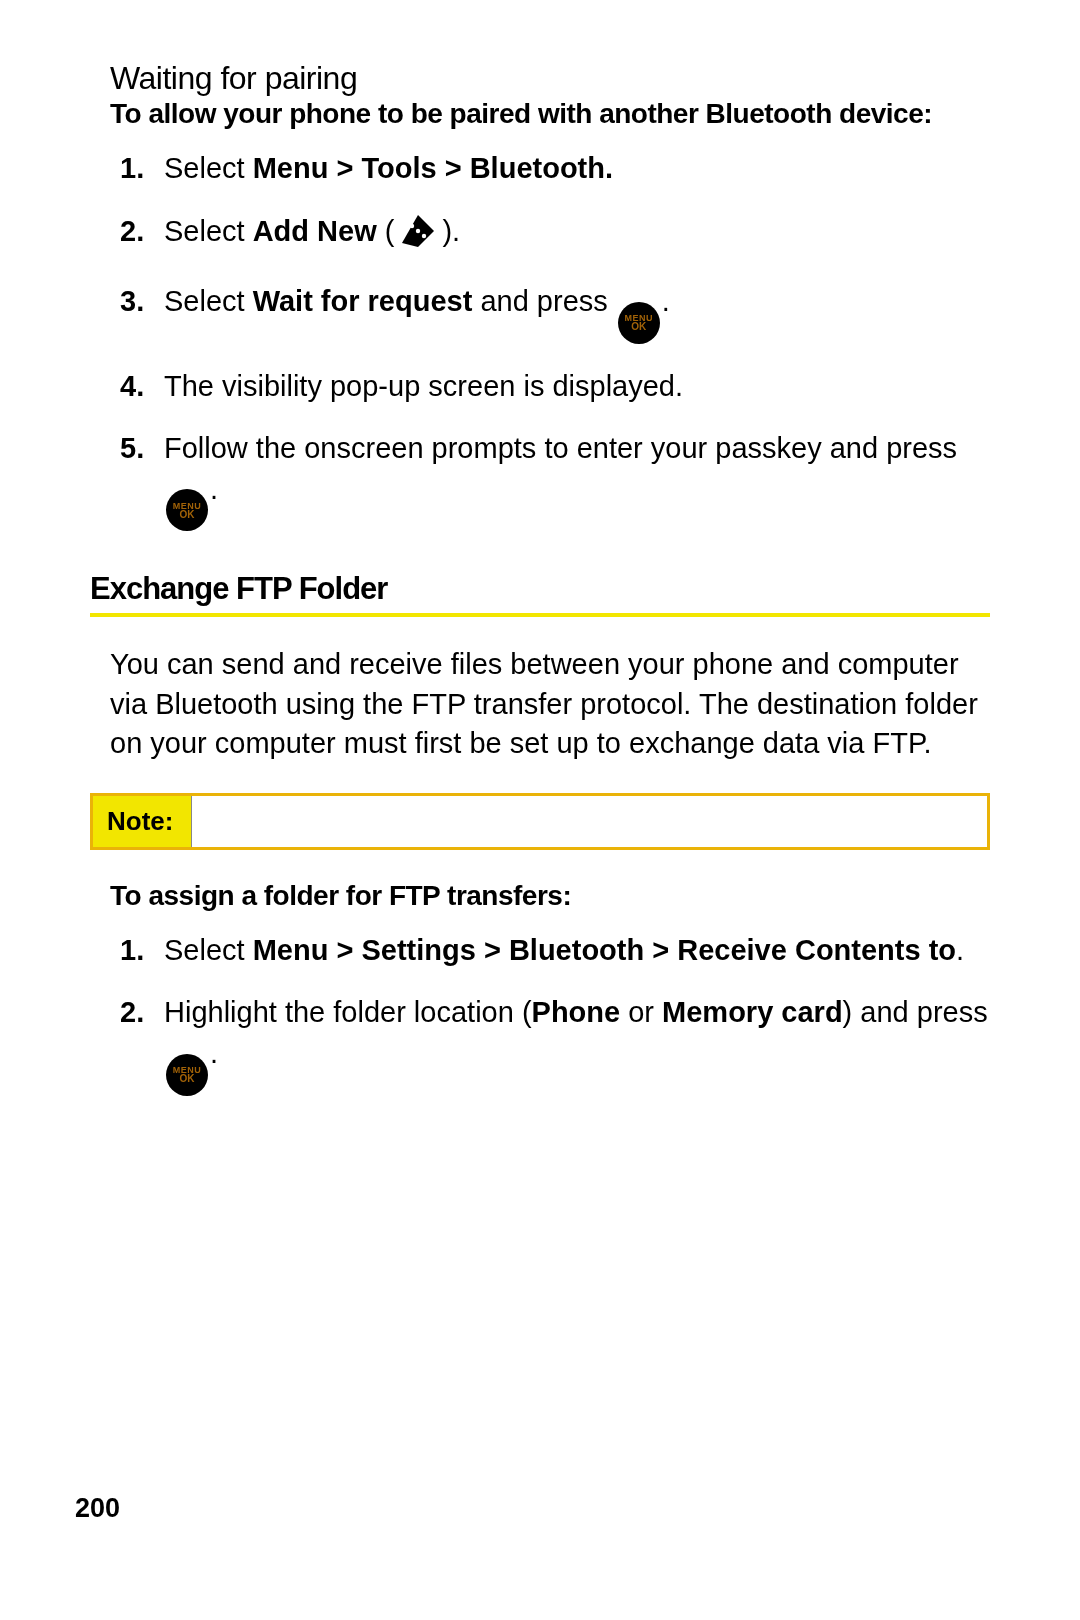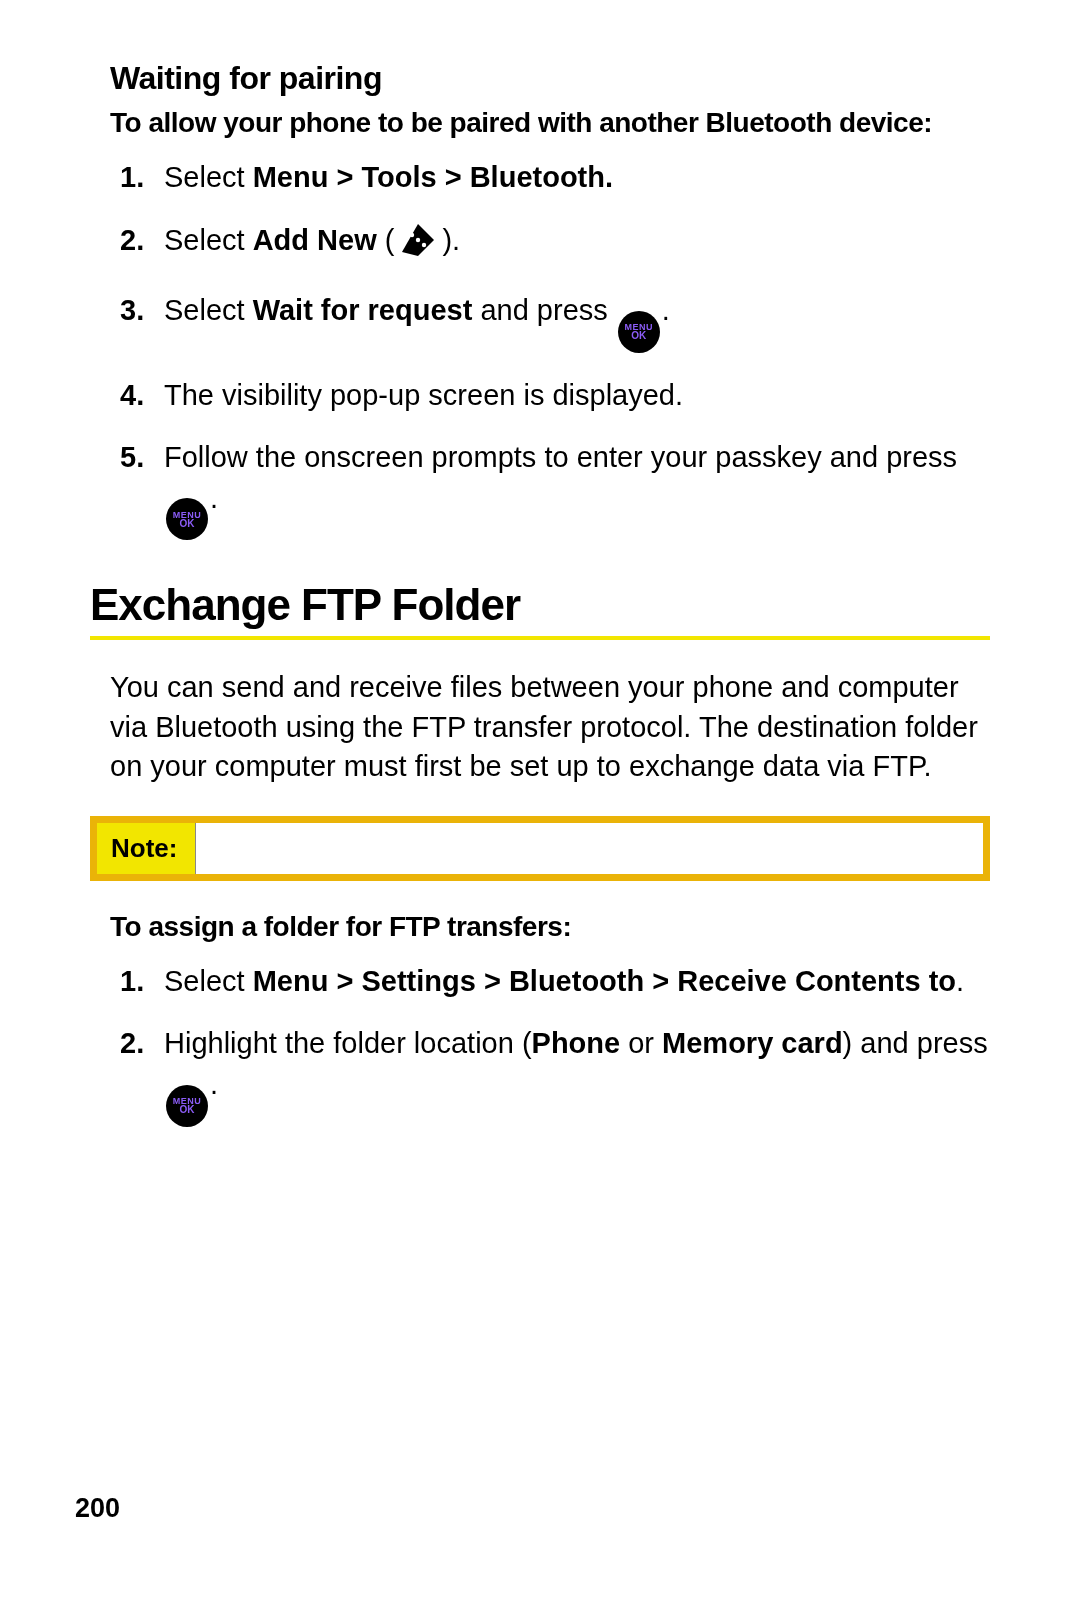--- a/index.html
+++ b/index.html
@@ -12,24 +12,24 @@
     color: #000;
   }
   .page {
     position: relative;
     width: 1080px;
     height: 1620px;
     box-sizing: border-box;
     padding: 60px 90px 0 90px;
   }
   .h3 {
-    font-weight: 700;
+    font-weight: 400;
     font-size: 32px;
     letter-spacing: -0.5px;
-    margin: 0 0 10px 20px;
+    margin: 0 0 1px 20px;
   }
   .para {
     font-size: 29px;
     line-height: 1.35;
     margin: 0 0 30px 20px;
   }
   .subhead {
     font-weight: 700;
     font-size: 28px;
     letter-spacing: -0.5px;
@@ -52,32 +52,32 @@
   ol.steps > li::before {
     content: counter(step) ".";
     font-weight: 700;
     position: absolute;
     left: 10px;
     top: 0;
   }
   .b { font-weight: 700; }
   .section-title {
     font-weight: 700;
-    font-size: 44px;
+    font-size: 31px;
     letter-spacing: -1px;
     margin: 10px 0 6px 0;
   }
   .rule {
     height: 4px;
     background: #f2e600;
     width: 100%;
     margin-bottom: 28px;
   }
   .note-box {
-    border: 7px solid #eab308;
+    border: 3px solid #eab308;
     display: flex;
     margin: 0 0 30px 0;
   }
   .note-label {
     background: #f2e600;
     font-weight: 700;
     font-size: 26px;
     padding: 10px 14px;
     border-right: 1px solid #888;
     min-width: 70px;
@@ -101,21 +101,21 @@
   }
   .icon-menuok {
     display: inline-flex;
     align-items: center;
     justify-content: center;
     flex-direction: column;
     width: 42px;
     height: 42px;
     border-radius: 50%;
     background: #000;
-    color: #8b5cf6;
+    color: #a16207;
     vertical-align: -10px;
     margin: 0 2px;
     line-height: 0.9;
   }
   .icon-menuok .m { font-size: 9px; font-weight: 700; letter-spacing: 0.5px; }
   .icon-menuok .o { font-size: 10px; font-weight: 700; }
   .icon-addnew {
     display: inline-block;
     vertical-align: -8px;
     margin: 0 4px;

